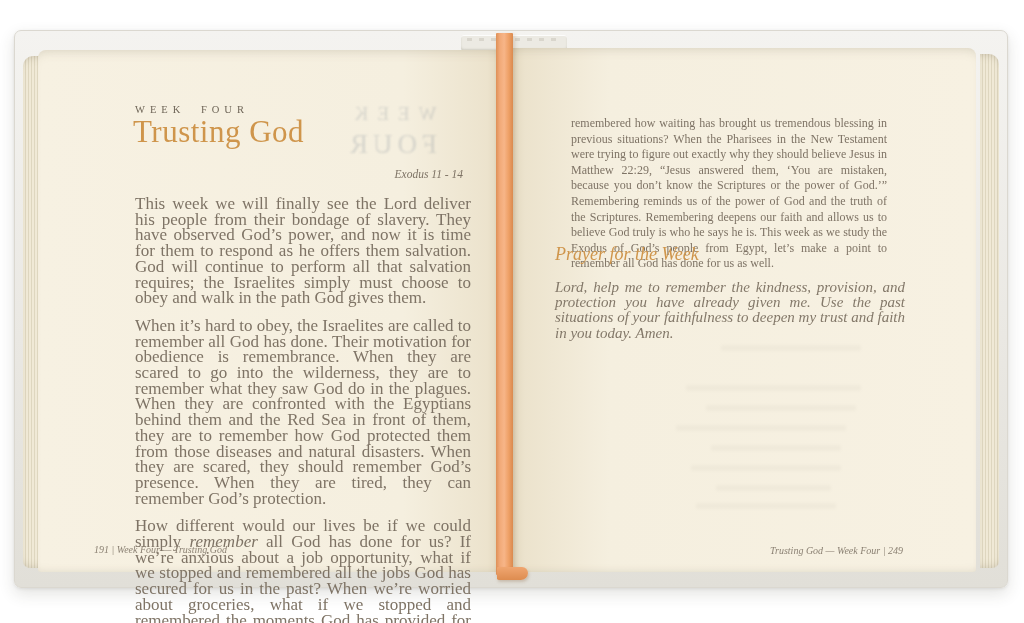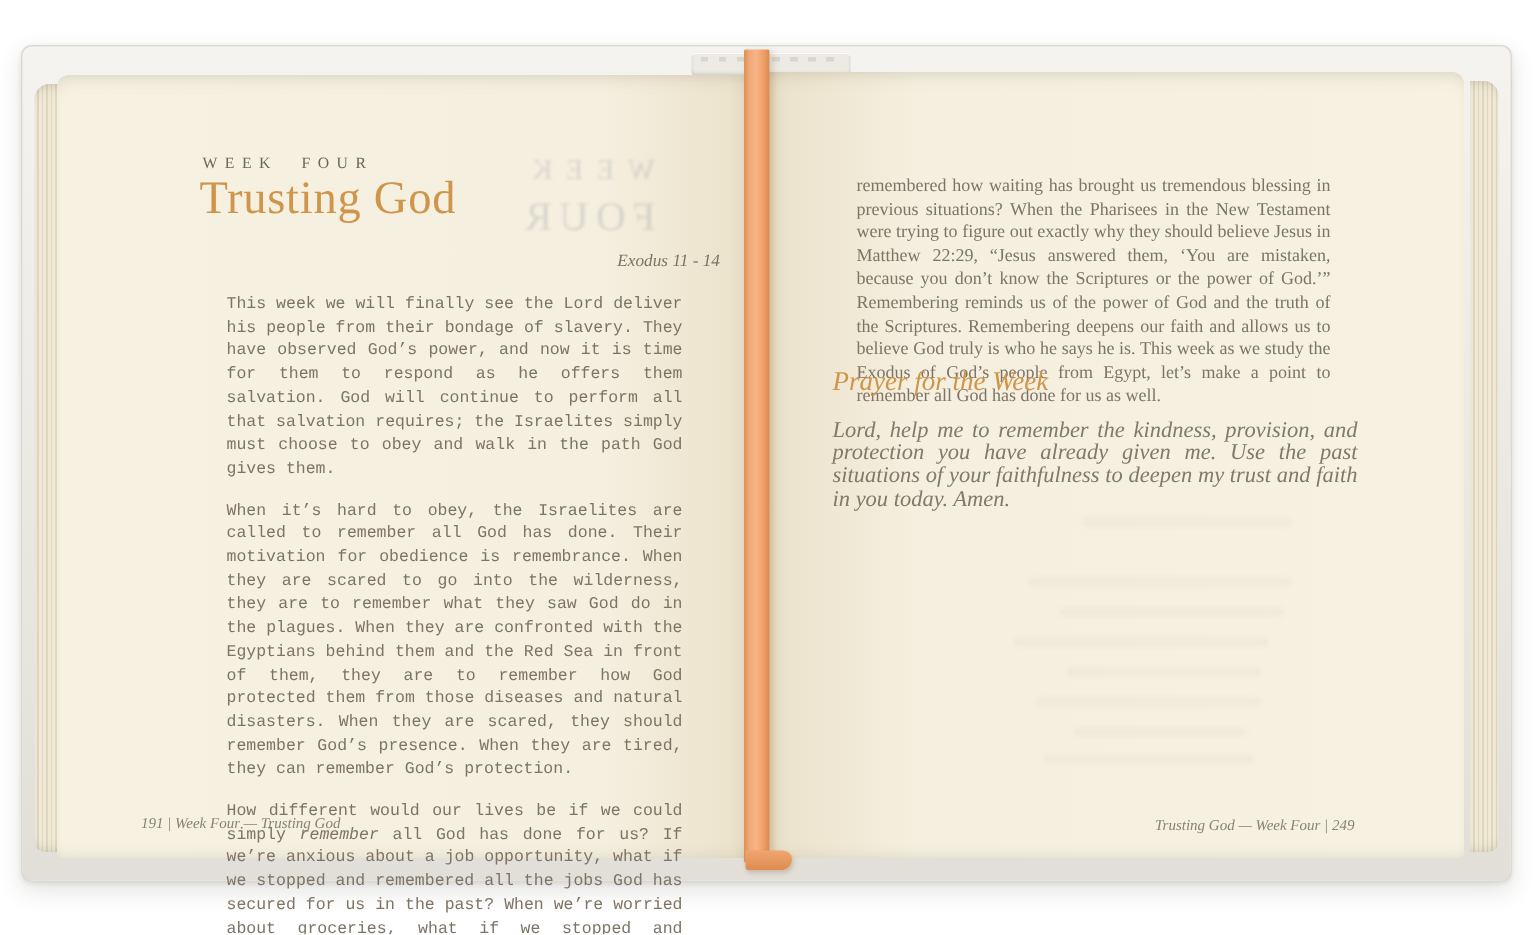--- a/index.html
+++ b/index.html
@@ -46,27 +46,27 @@
 
   .kicker {
     position:absolute; left:97px; top:54px;
     font-size:10.5px; letter-spacing:5px; word-spacing:8px; color:#6e6557;
   }
   .title {
     position:absolute; left:95px; top:64px; margin:0;
     font-size:31px; font-weight:normal; letter-spacing:.5px; color:#cf954b;
   }
   .scripture {
-    position:absolute; right:26px; top:118px;
+    position:absolute; right:43px; top:118px;
     font-size:11.5px; font-style:italic; color:#7e7365;
   }
   .body-left { position:absolute; left:97px; top:146px; width:336px; }
   .body-left p {
-    margin:0 16px 12px; font-size:11px; line-height:15.7px;
-    text-align:justify; color:#7e7365;font-family:Liberation Mono, monospace;
+    margin:0 0 12px; font-size:17px; line-height:15.7px;
+    text-align:justify; color:#7e7365;
   }
   .body-right { position:absolute; left:49px; top:52px; width:348px; }
   .body-right p {
     margin:16px; font-size:12px; line-height:15.6px;
     text-align:justify; color:#7e7365;font-family:Liberation Serif, serif;
   }
   .prayer-heading {
     position:absolute; left:49px; top:196px; margin:0;
     font-size:18px; font-style:italic; font-weight:normal; color:#cf954b;
   }

